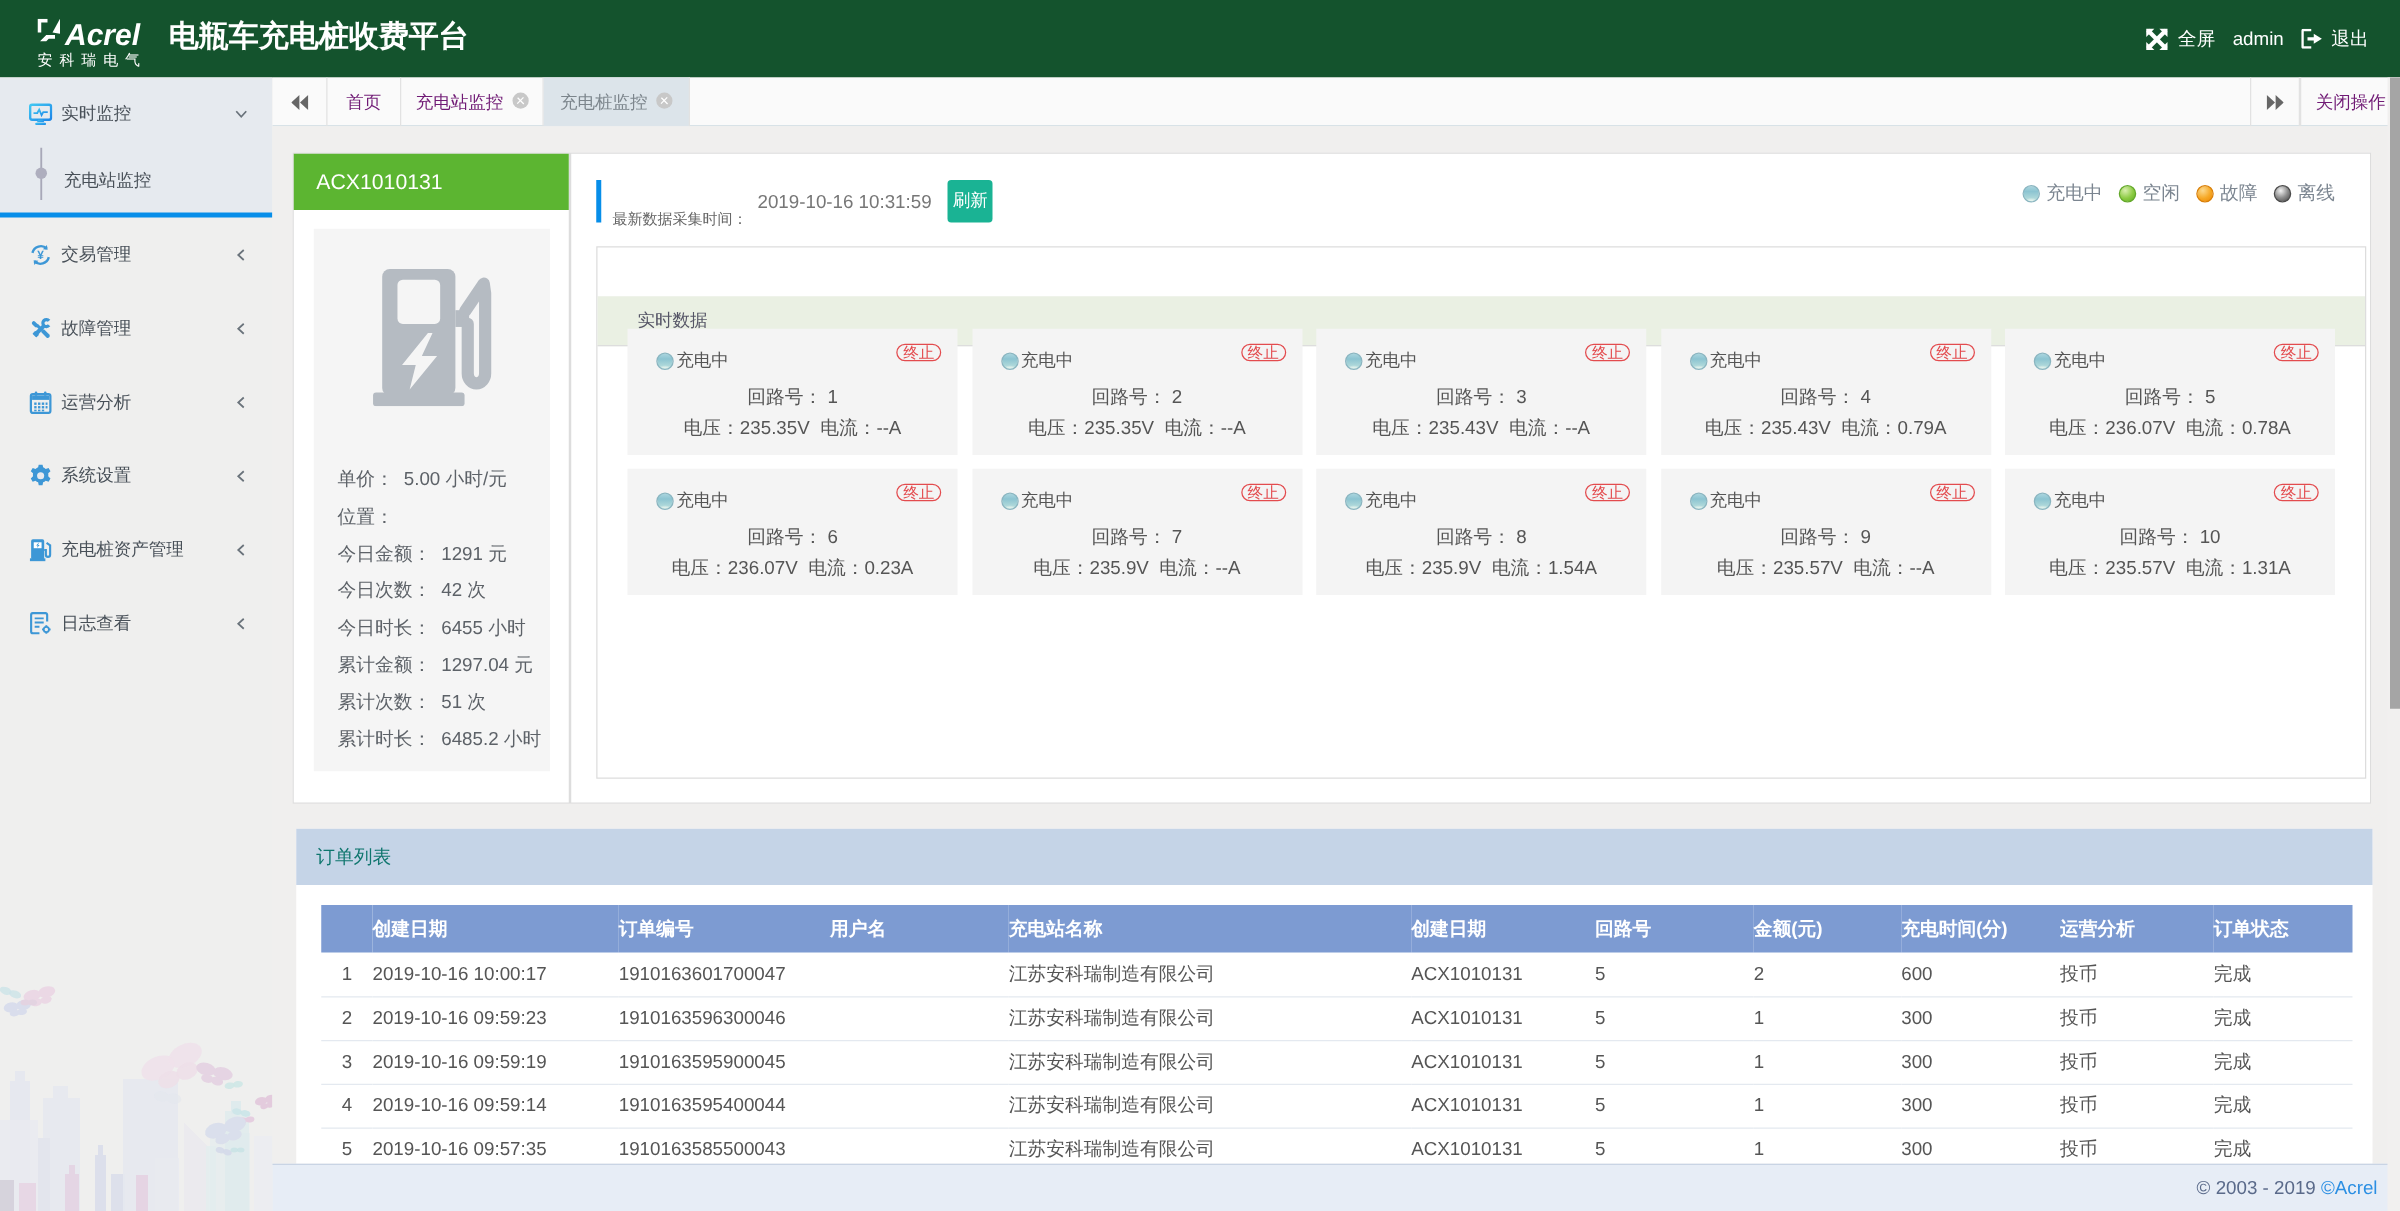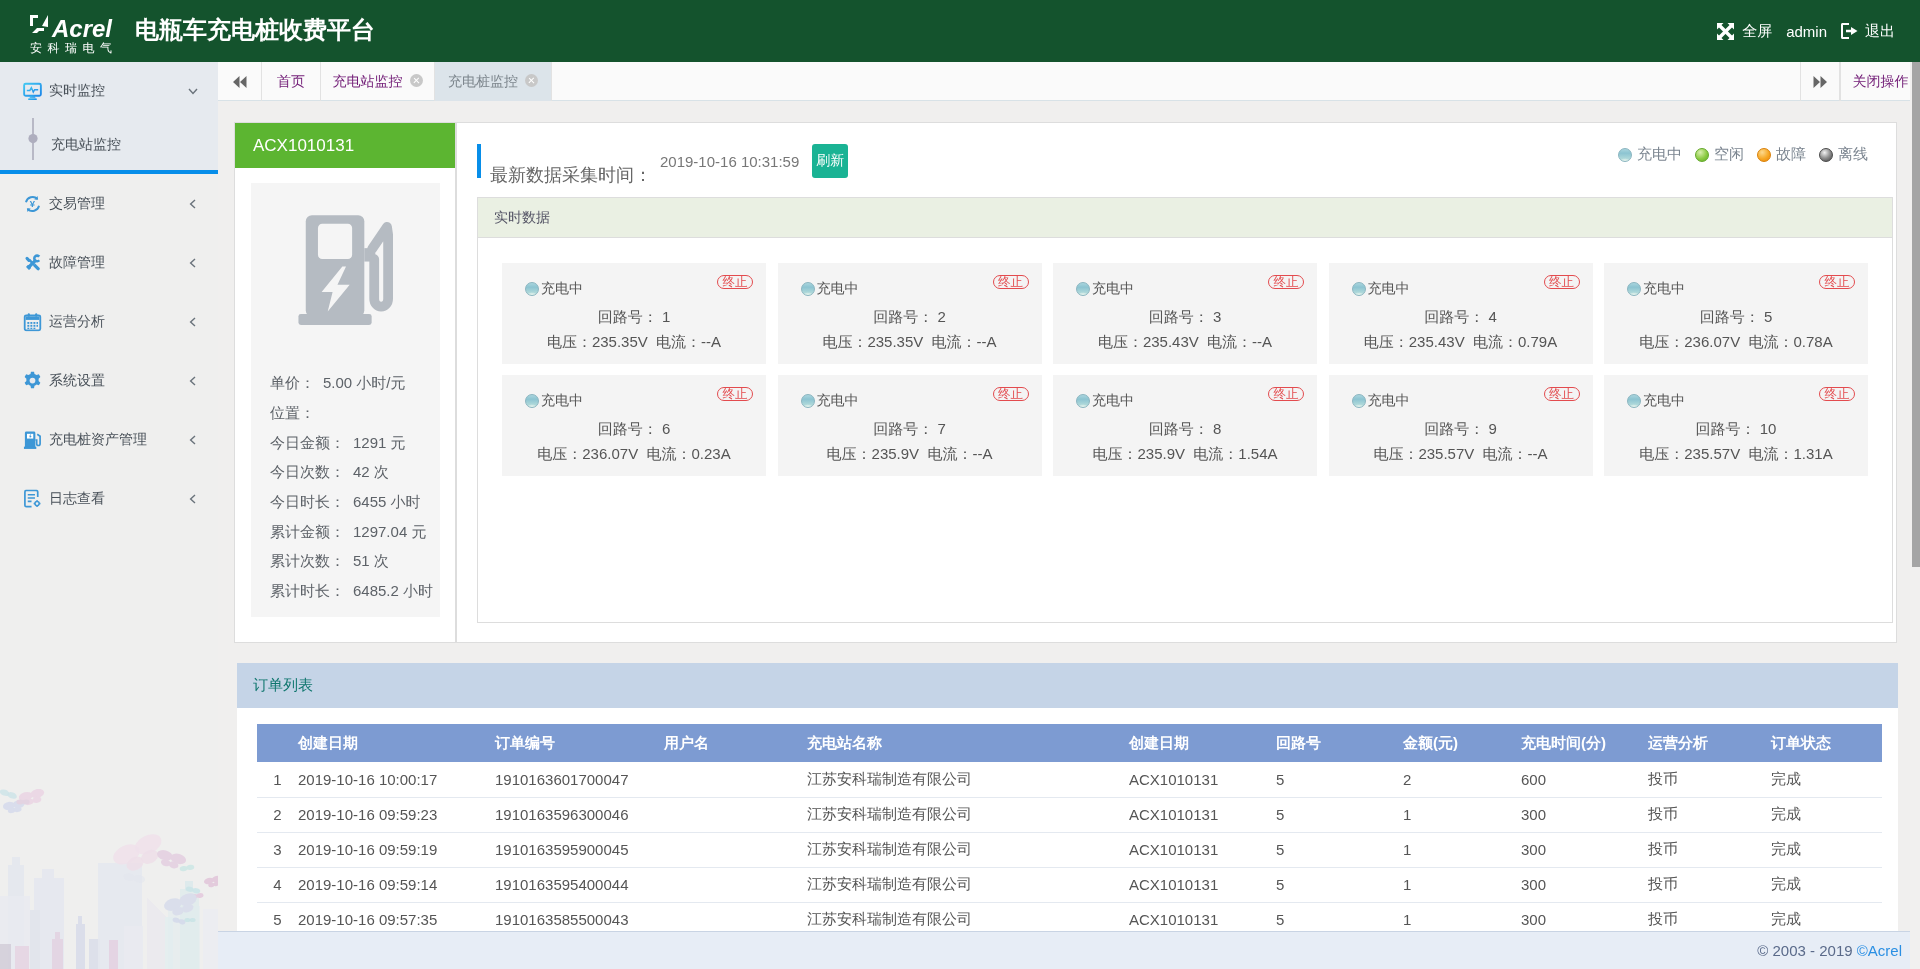--- a/index.html
+++ b/index.html
@@ -40,33 +40,33 @@
 .acx{position:absolute;left:16px;top:21px;width:222px;height:521px;background:#fff;border:1px solid #ddd;}
 .acx-head{height:45px;background:#5cb531;color:#fff;font-size:17px;display:flex;align-items:center;padding-left:18px;}
 .acx-box{position:absolute;left:16px;top:60px;width:189px;height:434px;background:#f5f5f5;}
 .acx-stats{position:absolute;left:19px;top:186px;width:170px;}
 .acx-stats .row{height:29.7px;display:flex;align-items:center;font-size:15px;color:#5d6268;white-space:nowrap;}
 .acx-stats .row b{font-weight:normal;margin-left:8px;}
 
 .panel{position:absolute;left:238px;top:21px;width:1441px;height:521px;background:#fff;border:1px solid #ddd;}
 .bar-row{position:absolute;left:20px;top:21px;height:34px;display:flex;align-items:center;}
 .bluebar{width:4px;height:34px;background:#078ee9;}
-.bar-lab{margin-left:9px;font-size:18px;color:#666;margin-top:28px;}
+.bar-lab{margin-left:9px;font-size:12px;color:#666;margin-top:28px;}
 .bar-time{margin-left:8px;font-size:15px;color:#777;}
 .btn-refresh{margin-left:13px;width:36px;height:34px;background:#1ab394;color:#fff;font-size:14px;border:none;border-radius:3px;display:flex;align-items:center;justify-content:center;}
 .legend{position:absolute;right:28px;top:22px;display:flex;align-items:center;font-size:15px;color:#7b8590;}
 .legend .itm{display:flex;align-items:center;margin-left:13px;}
 .orb{width:14px;height:14px;border-radius:50%;margin-right:5px;}
 .orb-blue{background:radial-gradient(ellipse 70% 45% at 50% 108%,#e2f2ec 30%,rgba(226,242,236,0) 70%),linear-gradient(180deg,#aad5de 0%,#8cc4d1 35%,#aed8da 80%,#cfe8e3 100%);border:1px solid #8ab5c0;}
 .orb-green{background:radial-gradient(circle at 35% 28%,#d9efae,#8ccb43 55%,#5ead25);border:1px solid #63a82a;}
 .orb-orange{background:radial-gradient(circle at 35% 28%,#fcd98e,#f6a825 55%,#ec8505);border:1px solid #d97f08;}
 .orb-grey{background:radial-gradient(circle at 38% 30%,#f2f2f2,#8e8e8e 50%,#404040);border:1px solid #4a4a4a;}
 
 .rt{position:absolute;left:20px;top:74px;width:1416px;height:426px;border:1px solid #ddd;background:#fff;}
-.rt-head{height:40px;background:#eaf0e3;border-bottom:1px solid #ddd;display:flex;align-items:center;padding-left:16px;font-size:14px;color:#556;}
+.rt-head{height:40px;background:#eaf0e3;border-bottom:1px solid #ddd;display:flex;align-items:center;padding-left:32px;font-size:14px;color:#556;margin-top:39px;}
 .rt-body{position:absolute;left:24px;top:65px;width:1366px;}
 .crow{display:flex;margin-bottom:11px;}
 .ccard{width:264px;height:101px;background:#f4f4f4;margin-right:11.5px;position:relative;}
 .ccard:last-child{margin-right:0;}
 .cstat{position:absolute;left:23px;top:17px;display:flex;align-items:center;font-size:14px;color:#555;}
 .cstat .orb{margin-right:2px;}
 .cbadge{position:absolute;right:13px;top:12px;width:36px;height:14px;border:1.5px solid #e34b4e;border-radius:12px;color:#e34b4e;font-size:12.5px;display:flex;align-items:center;justify-content:center;}
 .cline1{position:absolute;left:0;top:45px;width:100%;text-align:center;font-size:15px;color:#555;}
 .cline2{position:absolute;left:0;top:70px;width:100%;text-align:center;font-size:15px;color:#555;}
 

